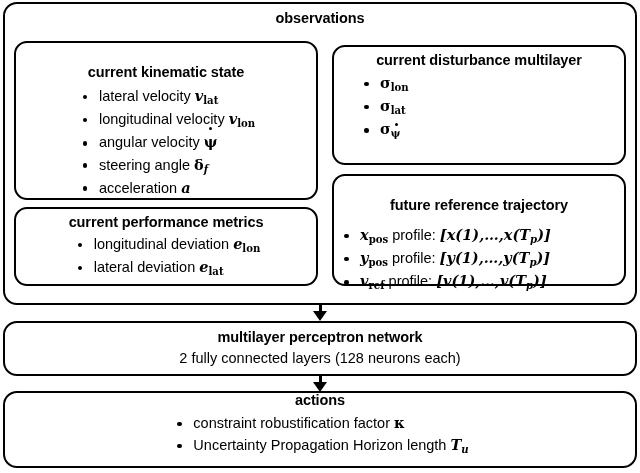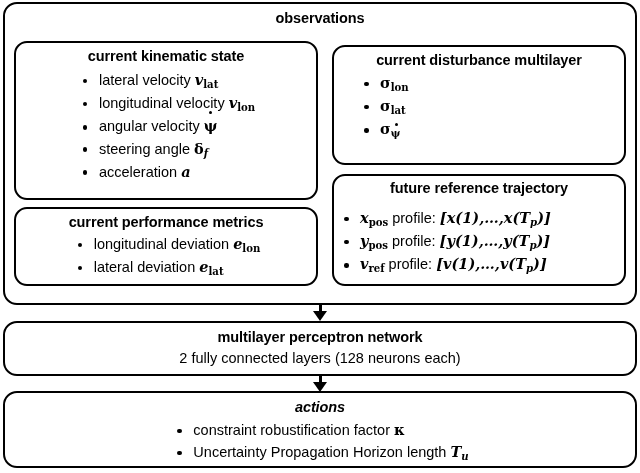--- a/index.html
+++ b/index.html
@@ -98,21 +98,21 @@
 </head>
 <body>
 
 <div class="stage">
 
   <div class="box" style="left:3px;top:2px;width:634px;height:303px;">
     <div class="title" style="margin-top:7px;">observations</div>
   </div>
 
   <div class="box inner" style="left:14px;top:41px;width:304px;height:159px;">
-    <div class="title" style="margin-top:6px;text-align:center;">current kinematic state</div>
+    <div class="title" style="margin-top:22px;text-align:center;">current kinematic state</div>
     <ul class="items centered" style="margin-top:4px;">
       <li>lateral velocity <span class="m">v</span><span class="sub">lat</span></li>
       <li>longitudinal velocity <span class="m">v</span><span class="sub">lon</span></li>
       <li>angular velocity <span class="mu dotacc">ψ</span></li>
       <li>steering angle <span class="mu">δ</span><span class="sub it">f</span></li>
       <li>acceleration <span class="m">a</span></li>
     </ul>
   </div>
 
   <div class="box inner" style="left:14px;top:207px;width:304px;height:79px;">
@@ -126,21 +126,21 @@
   <div class="box inner" style="left:332px;top:45px;width:294px;height:120px;">
     <div class="title" style="margin-top:6px;">current disturbance multilayer</div>
     <ul class="items" style="margin-top:3px;margin-left:24px;">
       <li><span class="mu">σ</span><span class="sub">lon</span></li>
       <li><span class="mu">σ</span><span class="sub">lat</span></li>
       <li><span class="mu">σ</span><span class="sub"><span class="dotacc" style="font-style:normal;">ψ</span></span></li>
     </ul>
   </div>
 
   <div class="box inner" style="left:332px;top:174px;width:294px;height:112px;">
-    <div class="title" style="margin-top:5px;">future reference trajectory</div>
+    <div class="title" style="margin-top:22px;">future reference trajectory</div>
     <ul class="items" style="margin-top:10px;margin-left:4px;">
       <li><span class="m">x</span><span class="sub">pos</span> profile: <span class="m">[x</span><span class="m">(1)</span><span class="m">,…,</span><span class="m">x(T</span><span class="sub it">p</span><span class="m">)]</span></li>
       <li><span class="m">y</span><span class="sub">pos</span> profile: <span class="m">[y</span><span class="m">(1)</span><span class="m">,…,</span><span class="m">y(T</span><span class="sub it">p</span><span class="m">)]</span></li>
       <li><span class="m">v</span><span class="sub">ref</span> profile: <span class="m">[v</span><span class="m">(1)</span><span class="m">,…,</span><span class="m">v(T</span><span class="sub it">p</span><span class="m">)]</span></li>
     </ul>
   </div>
 
   <div class="arrow" style="left:320px;top:305px;">
     <div class="shaft" style="height:9px;"></div>
     <div class="head" style="top:6px;"></div>
@@ -150,20 +150,20 @@
     <div class="title" style="margin-top:7px;">multilayer perceptron network</div>
     <div class="subtitle" style="margin-top:4px;">2 fully connected layers (128 neurons each)</div>
   </div>
 
   <div class="arrow" style="left:320px;top:376px;">
     <div class="shaft" style="height:9px;"></div>
     <div class="head" style="top:6px;"></div>
   </div>
 
   <div class="box" style="left:3px;top:391px;width:634px;height:77px;">
-    <div class="title" style="margin-top:7px;font-style:italic;">actions</div>
+    <div class="title" style="">actions</div>
     <ul class="items centered" style="margin-top:3px;">
       <li>constraint robustification factor <span class="mu">κ</span></li>
       <li>Uncertainty Propagation Horizon length <span class="m">T</span><span class="sub it">u</span></li>
     </ul>
   </div>
 
 </div>
 
 </body></html>

